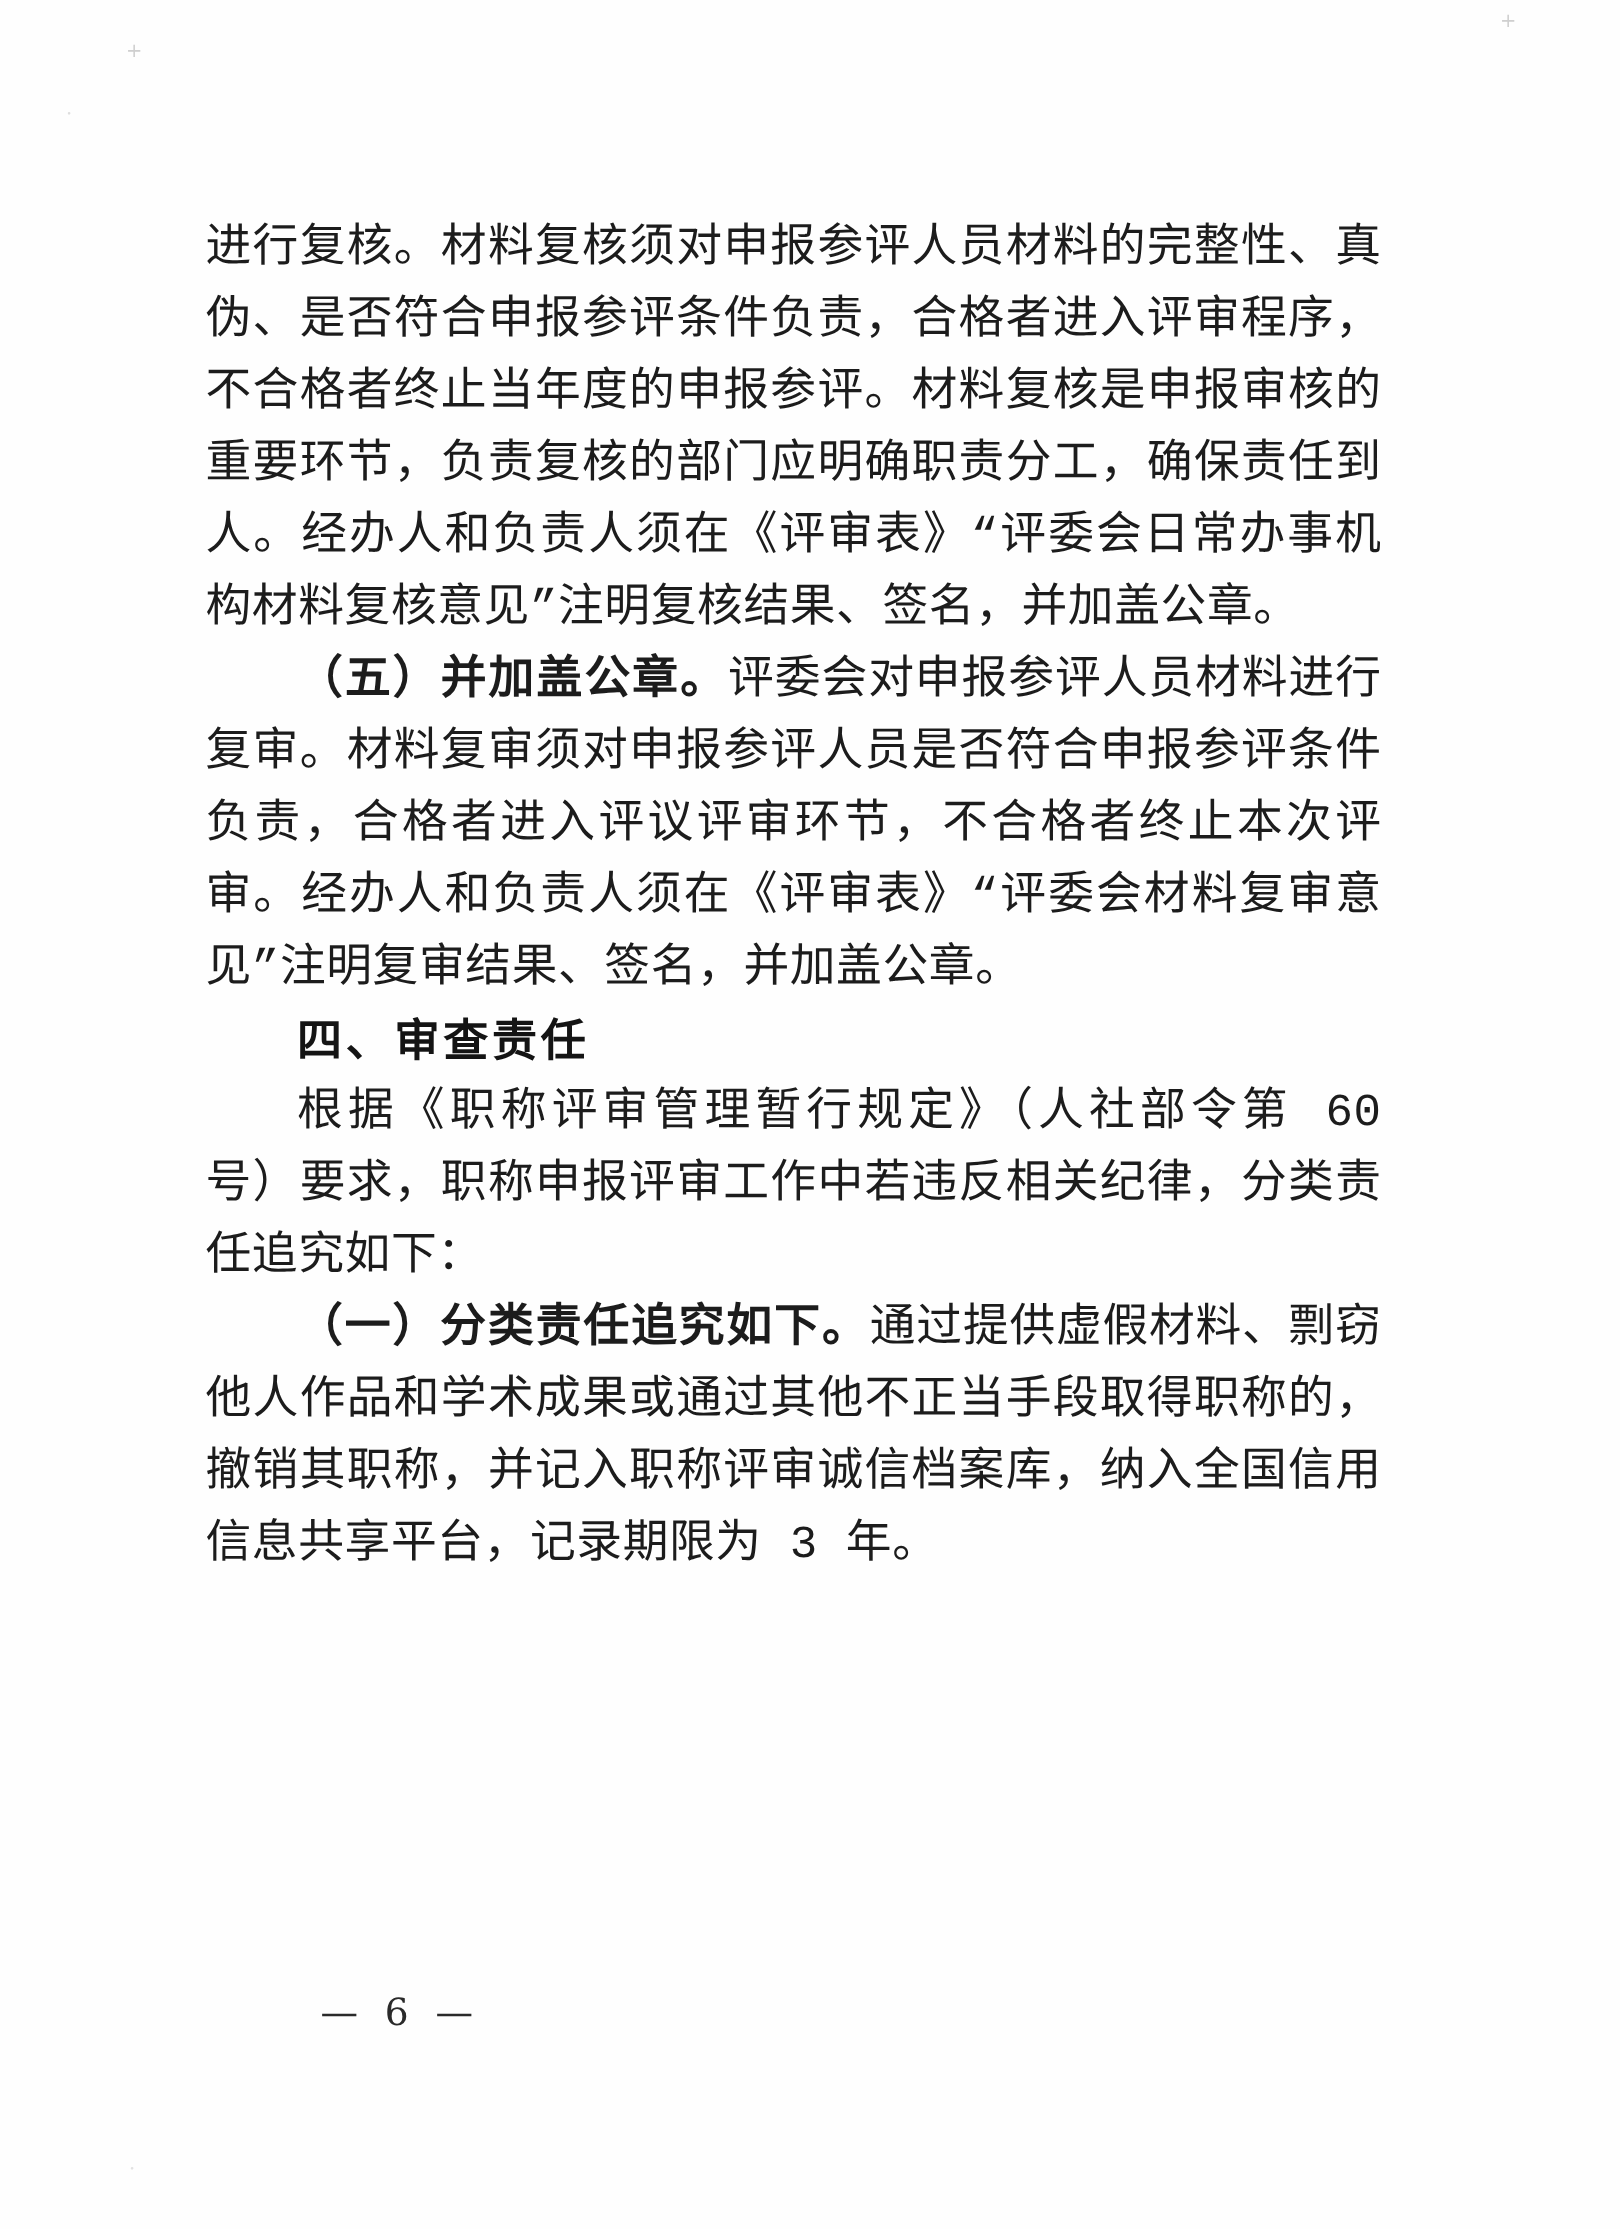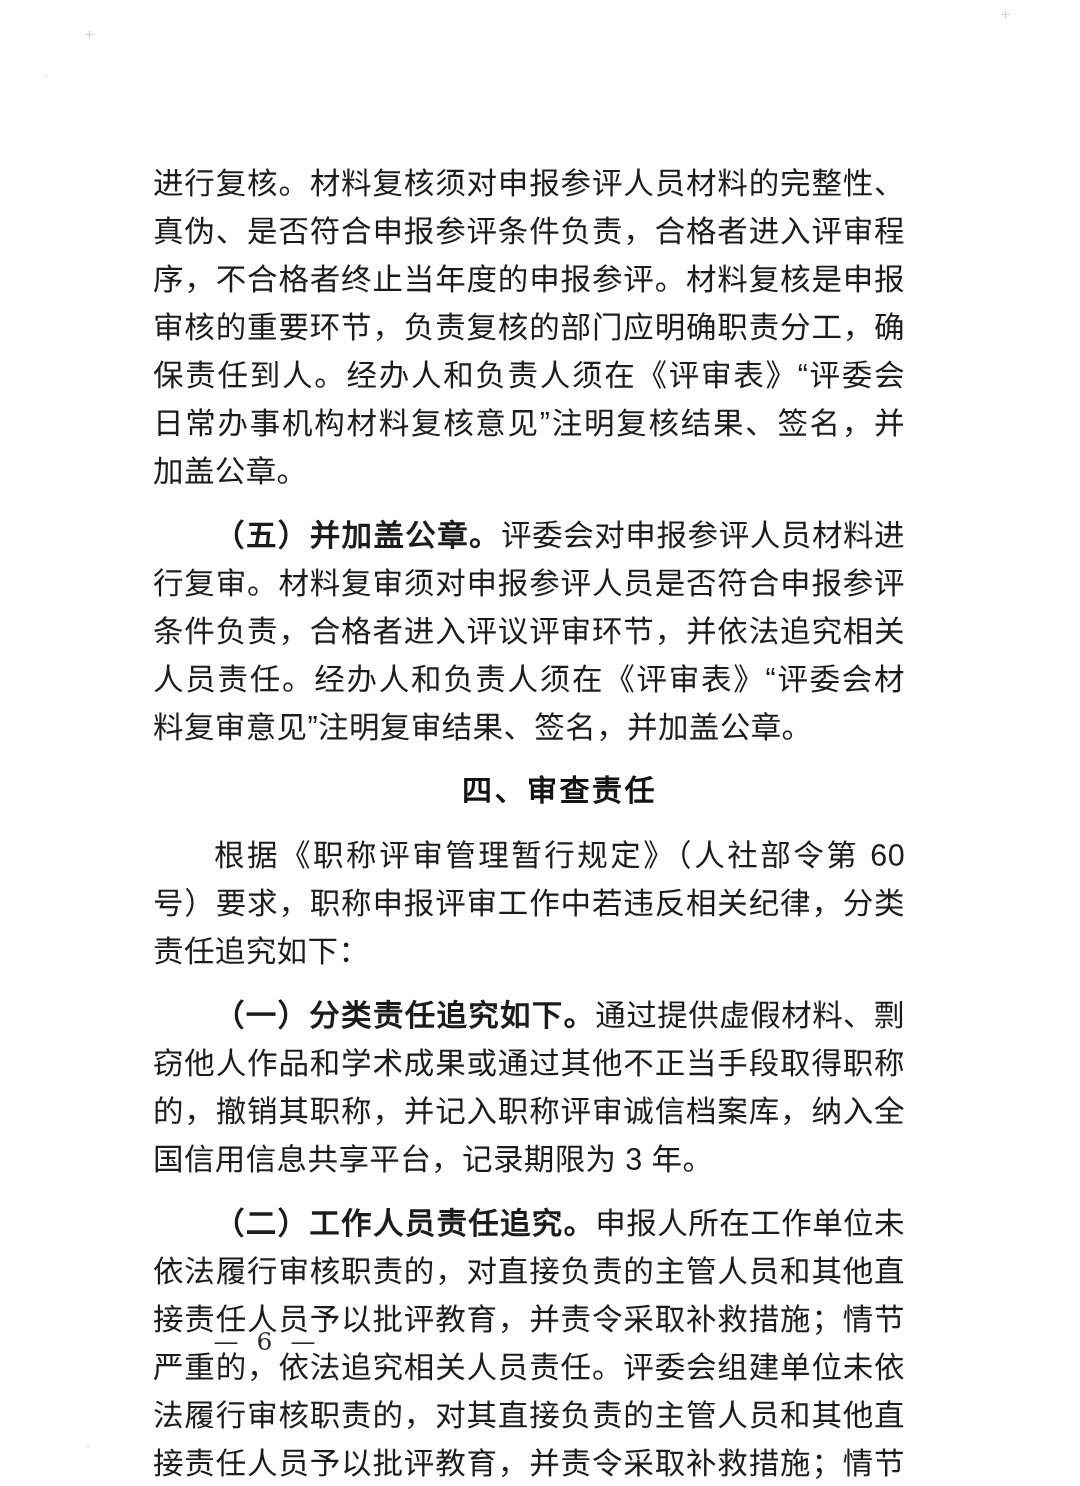--- a/index.html
+++ b/index.html
@@ -34,50 +34,50 @@
 
   
   .body-col {
     position: absolute;
     left: 137px;
     top: 143px;
     width: 784px;
   }
 
   p.para {
-    margin: 16px;
+    margin: 0;
     font-size: 30.5px;
     line-height: 48px;
     color: #1c1c1c;
     text-align: justify;
     text-align-last: left;
     text-justify: inter-character;
     letter-spacing: 0.4px;
-    font-family: Liberation Sans, sans-serif;
+    font-family: Liberation Mono, monospace;
     font-weight: 400;
   }
   p.indent { text-indent: 61px; }
 
   
   .lead {
     font-weight: 700;
     letter-spacing: 1.2px;
   }
 
   
   h2.section-head {
     margin: 0;
     padding-left: 61px;
     font-family: "DejaVu Sans", "Liberation Sans", sans-serif;
     font-size: 30px;
     line-height: 48px;
     font-weight: 700;
     color: #141414;
     letter-spacing: 2.5px;
-    text-align: center;
+    text-align: left;
   }
 
   
   .page-number {
     position: absolute;
     left: 137px;
     top: 1322px;
     width: 260px;
     font-family: "DejaVu Serif", "Liberation Serif", serif;
     font-size: 25px;
@@ -95,32 +95,29 @@
   <span class="reg-mark reg-tr">+</span>
   <span class="reg-mark reg-tl">+</span>
   <span class="reg-mark reg-ll">·</span>
   <span class="reg-mark reg-bl">·</span>
 
   <div class="body-col">
 
     <p class="para">进行复核。材料复核须对申报参评人员材料的完整性、真伪、是否符合申报参评条件负责，合格者进入评审程序，不合格者终止当年度的申报参评。材料复核是申报审核的重要环节，负责复核的部门应明确职责分工，确保责任到人。经办人和负责人须在《评审表》“评委会日常办事机构材料复核意见”注明复核结果、签名，并加盖公章。</p>
 
     <p class="para indent">
-      <span class="lead">（五）并加盖公章。</span><span>评委会对申报参评人员材料进行复审。材料复审须对申报参评人员是否符合申报参评条件负责，合格者进入评议评审环节，并依法追究相关人员责任。经办人和负责人须在《评审表》“评委会材料复审意见”注明复审结果、签名，并加盖公章。</span>
+      <span class="lead">（五）并加盖公章。</span><span>评委会对申报参评人员材料进行复审。材料复审须对申报参评人员是否符合申报参评条件负责，合格者进入评议评审环节，不合格者终止本次评审。经办人和负责人须在《评审表》“评委会材料复审意见”注明复审结果、签名，并加盖公章。</span>
     </p>
 
     <h2 class="section-head">四、审查责任</h2>
 
     <p class="para indent">根据《职称评审管理暂行规定》（人社部令第 60 号）要求，职称申报评审工作中若违反相关纪律，分类责任追究如下：</p>
 
     <p class="para indent">
       <span class="lead">（一）分类责任追究如下。</span><span>通过提供虚假材料、剽窃他人作品和学术成果或通过其他不正当手段取得职称的，撤销其职称，并记入职称评审诚信档案库，纳入全国信用信息共享平台，记录期限为 3 年。</span>
     </p>
 
-    <p class="para indent">
-      <span class="lead">（二）工作人员责任追究。</span><span>申报人所在工作单位未依法履行审核职责的，对直接负责的主管人员和其他直接责任人员予以批评教育，并责令采取补救措施；情节严重的，依法追究相关人员责任。评委会组建单位未依法履行审核职责的，对其直接负责的主管人员和其他直接责任人员予以批评教育，并责令采取补救措施；情节严重的，取消其职称评审权，并依法追究相关人员责任。</span>
-    </p>
 
   </div>
 
   <div class="page-number">— 6 —</div>
 
 </div>
 
 </body></html>

